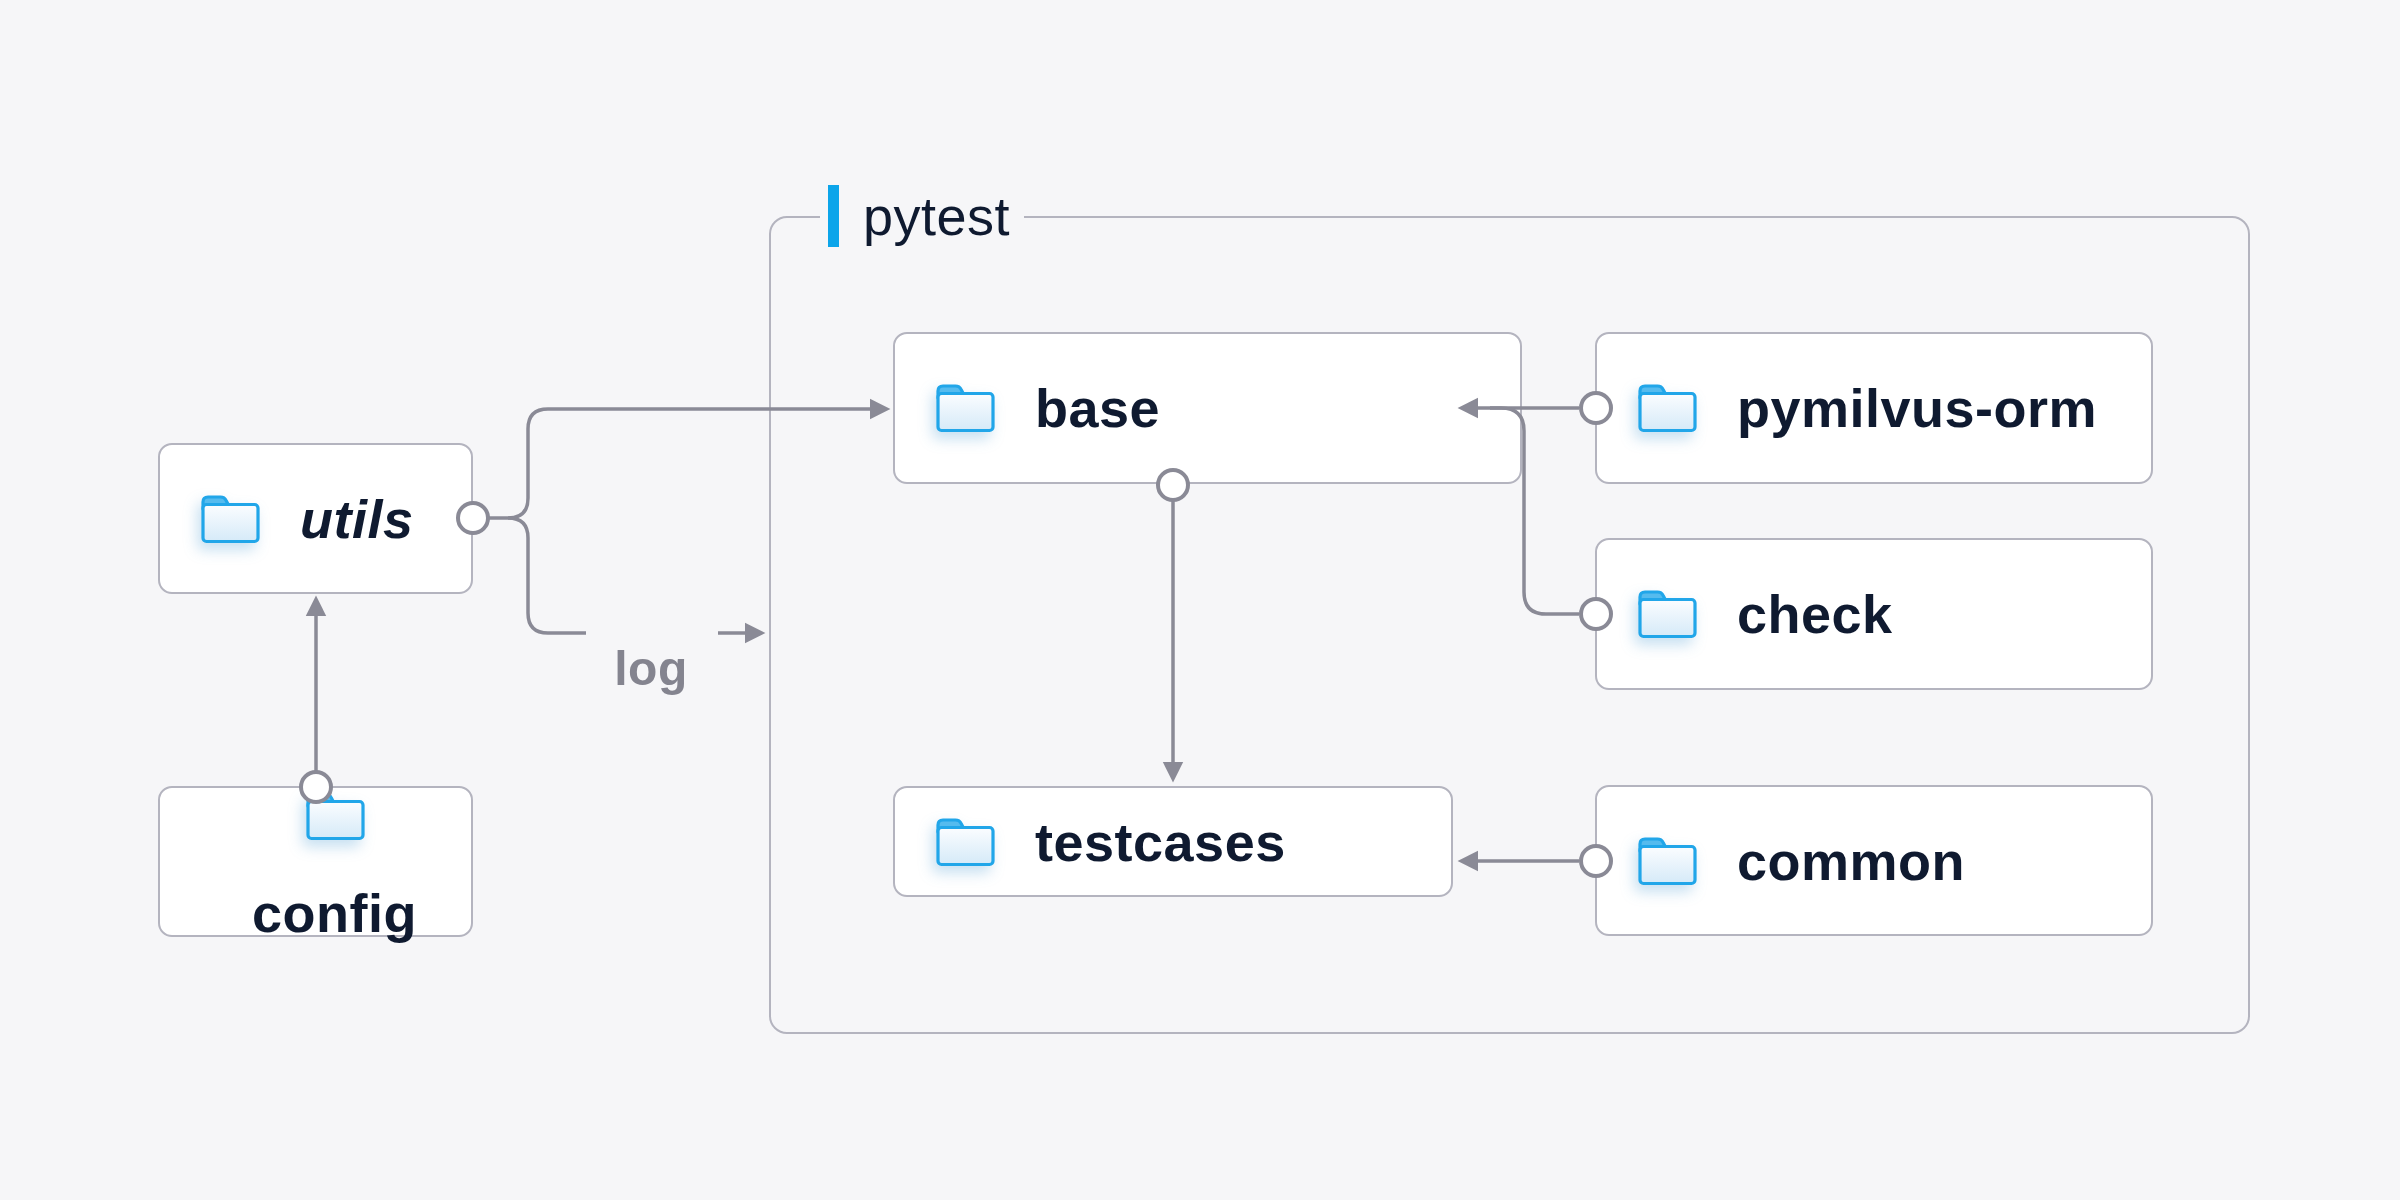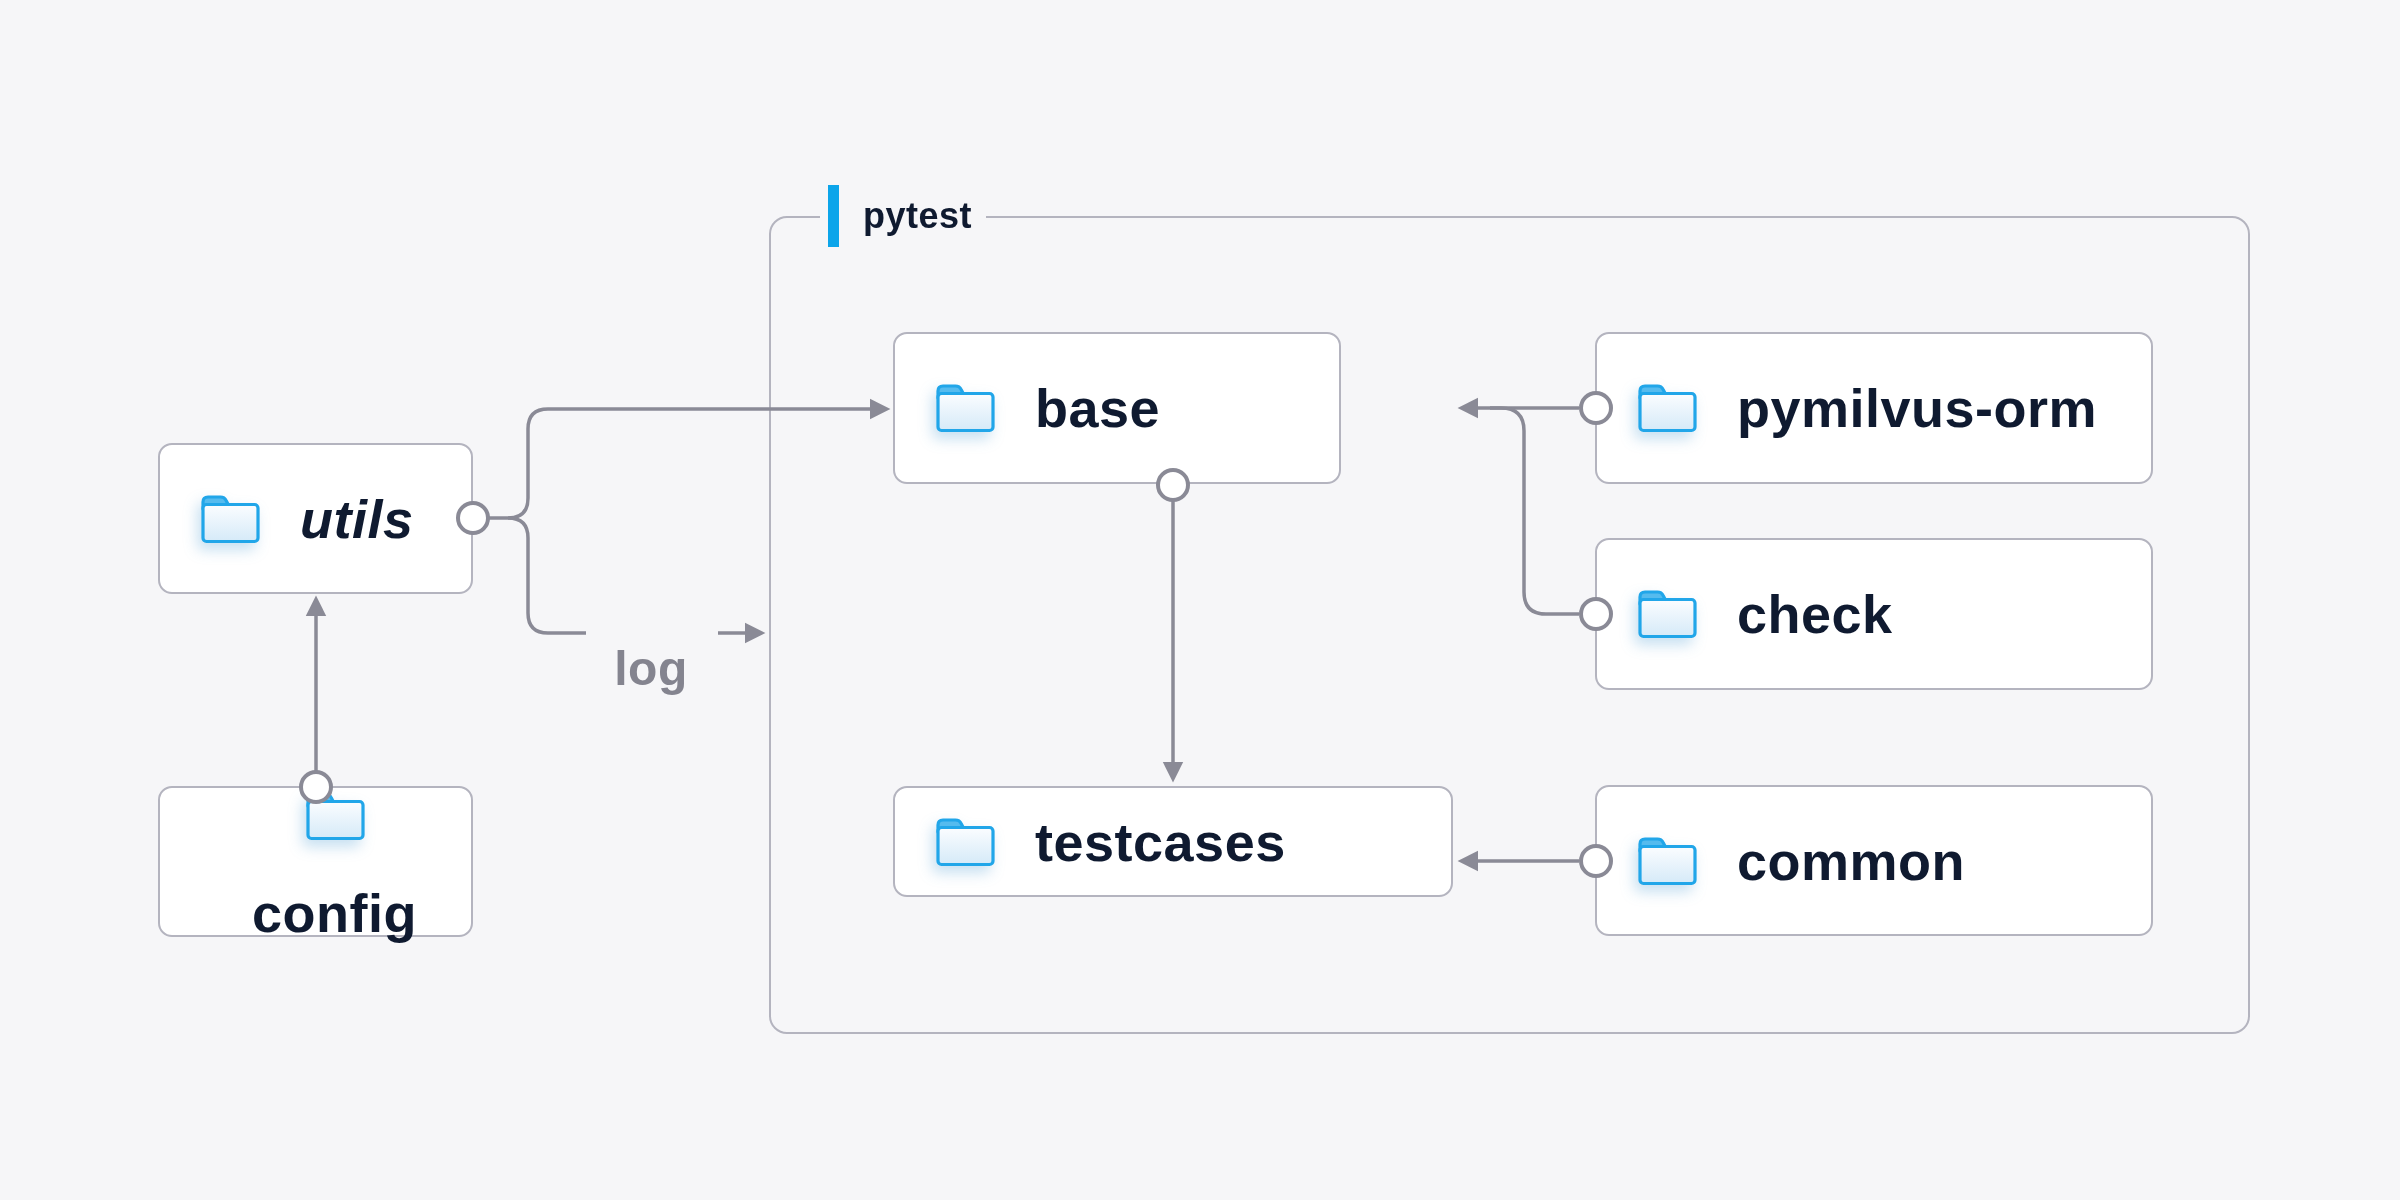--- a/index.html
+++ b/index.html
@@ -17,32 +17,32 @@
   .group{
     position:absolute; left:769px; top:216px; width:1477px; height:814px;
     border:2px solid var(--border); border-radius:18px; z-index:1;
   }
   .group-label{
     position:absolute; left:820px; top:183px; height:66px; z-index:3;
     display:flex; align-items:center; gap:24px; padding:0 14px 0 8px;
     background:var(--background);
   }
   .group-label .bar{ width:11px; height:62px; background:var(--accent-blue); }
-  .group-label .txt{ font-size:36px; font-weight:700; color:var(--text); letter-spacing:.5px; }
+  .group-label .txt{ font-size:54px; font-weight:400; color:var(--text); letter-spacing:.5px; }
   
   .node{
     position:absolute; z-index:2; box-sizing:border-box;
     background:var(--node-background); border:2px solid var(--border); border-radius:14px;
     display:flex; align-items:center; padding-left:38px; gap:38px;
   }
   .node-label{ font-size:54px; font-weight:700; color:var(--text); letter-spacing:.5px; white-space:nowrap; }
   .folder{ width:64px; height:56px; flex:0 0 auto; filter:drop-shadow(-4px 7px 7px rgba(30,130,200,.25)); }
   #n-utils     { left:158px;  top:443px; width:315px; height:151px;font-style:italic; }
   #n-config    { left:158px;  top:786px; width:315px; height:151px;flex-direction:column; }
-  #n-base      { left:893px;  top:332px; width:448px; height:152px; }
+  #n-base      { left:893px;  top:332px; width:629px; height:152px; }
   #n-pymilvus  { left:1595px; top:332px; width:558px; height:152px; }
   #n-check     { left:1595px; top:538px; width:558px; height:152px; }
   #n-testcases { left:893px;  top:786px; width:560px; height:111px; }
   #n-common    { left:1595px; top:785px; width:558px; height:151px; }
   
   #edges{ position:absolute; left:0; top:0; z-index:5; pointer-events:none; }
   .edge{ fill:none; stroke:var(--connector); stroke-width:3.5px; }
   .port{ fill:#fff; stroke:var(--connector); stroke-width:4px; }
   .edge-label{
     position:absolute; left:592px; top:602px; width:118px; height:62px; z-index:4;

